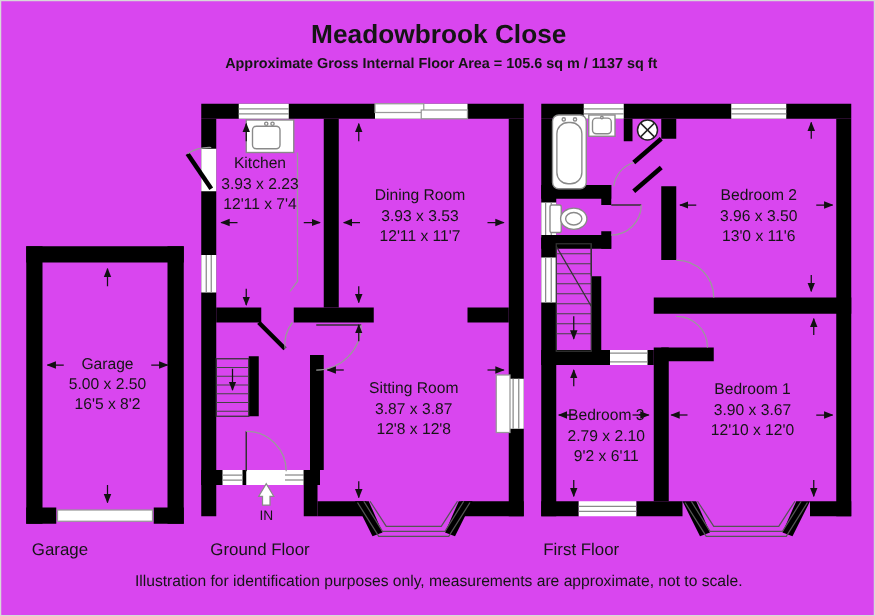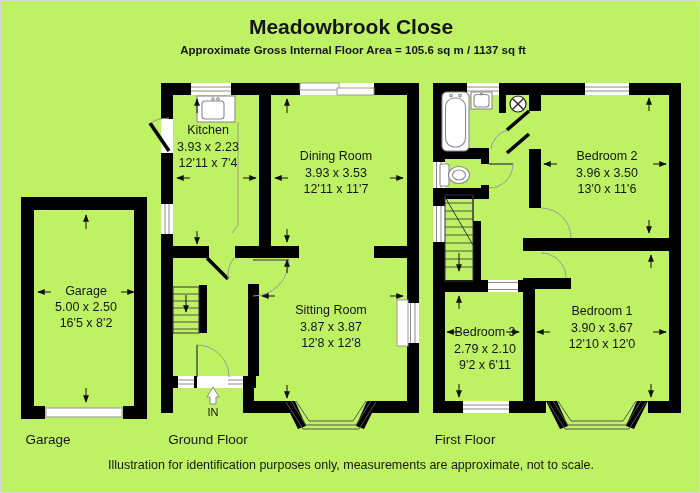--- a/index.html
+++ b/index.html
@@ -1,16 +1,16 @@
 <!DOCTYPE html>
 <html><head>
 <meta charset="utf-8">
 <style>
   html,body{margin:0;padding:0;background:#fff;}
-  .page{width:700px;height:493px;position:relative;background:#bef264;border:1px solid #d8d8d8;box-sizing:border-box;overflow:hidden;}
+  .page{width:700px;height:493px;position:relative;background:#d946ef;border:1px solid #d8d8d8;box-sizing:border-box;overflow:hidden;}
   svg{display:block;}
   text{font-family:"Liberation Sans",sans-serif;fill:#151515;}
   .title{font-size:21px;font-weight:bold;text-anchor:middle;}
   .subtitle{font-size:11.5px;font-weight:bold;text-anchor:middle;}
   .room-name,.room-dim{font-size:12.5px;text-anchor:middle;}
   .floorlbl{font-size:13.5px;text-anchor:middle;}
   .footer{font-size:12.5px;text-anchor:middle;}
   .inlbl{font-size:11px;text-anchor:middle;}
   .w{fill:#000;}
   .win{fill:#fff;}

